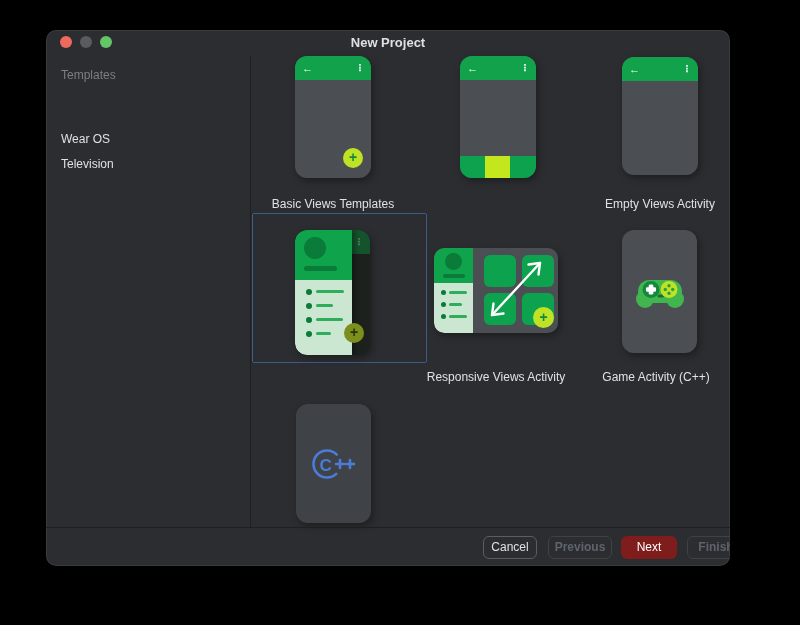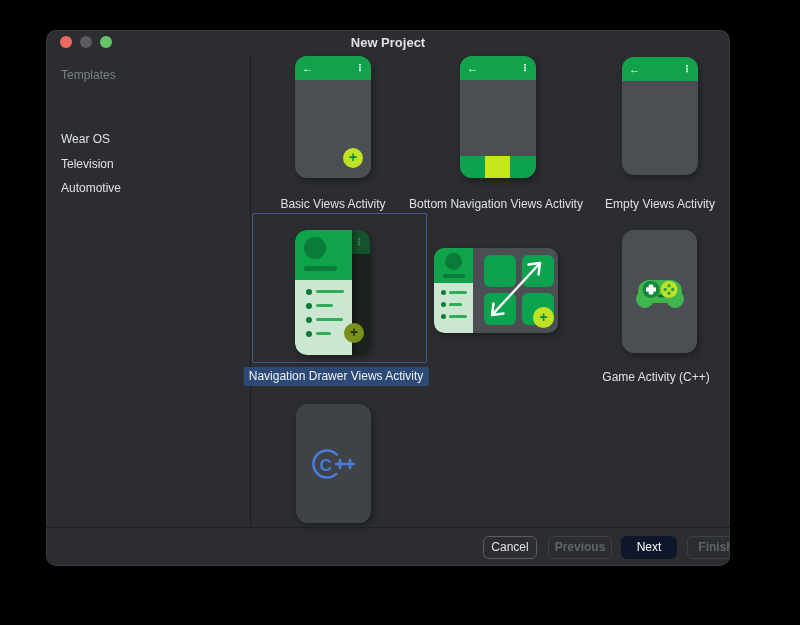--- a/index.html
+++ b/index.html
@@ -71,61 +71,59 @@
   .rp-left { position:absolute; left:0; top:0; width:39px; height:85px; }
   .rp-head { position:absolute; left:0; top:0; width:39px; height:35px; background:#0fa44b; border-radius:10px 0 0 0; }
   .rp-body { position:absolute; left:0; top:35px; width:39px; height:50px; background:#cbe7d2; border-radius:0 0 0 10px; }
   .sq { position:absolute; width:32px; height:32px; border-radius:6px; background:#0ca24e; }
   
   .btn {
     position:absolute; top:506px; height:23px; border-radius:6px; border:1px solid #5a5d63;
     background:transparent; color:#dfe1e5; font-size:12px; text-align:center; line-height:21px; cursor:default;
   }
   .btn.disabled { border-color:#3e4145; color:#5f646c;font-weight:bold; }
-  .btn.primary { background:#0f172a; border:none; color:#fff; line-height:23px; }
+  .btn.primary { background:#7f1d1d; border:none; color:#fff; line-height:23px; }
   .scrollbar { position:absolute; left:698px; top:153px; width:7px; height:340px; background:#4a4d51; border-radius:4px; opacity:.85; }
   svg { display:block; }
 </style>
 </head>
 <body>
 
 <div class="window">
 
   <div class="traffic-wrap">
     <div class="traffic tl-close"></div>
     <div class="traffic tl-min"></div>
     <div class="traffic tl-zoom"></div>
   </div>
   <div class="title">New Project</div>
 
   <div class="side-header">Templates</div>
   <div class="side-item" style="top:122px">Television</div>
   <div class="side-item" style="top:97px">Wear OS</div>
-  <div class="side-item" style="top:146px">Automotive</div>
   <div class="v-divider"></div>
 
   <div class="phone" style="left:249px;top:26px;width:76px;height:122px">
     <div class="appbar">
       <span class="back">←</span>
       <span class="dots">⋮</span>
     </div>
     <div class="fab" style="right:8px;bottom:10px">+</div>
   </div>
-  <div class="card-label" style="left:287px;top:167px">Basic Views Activity</div>
+  <div class="card-label" style="left:287px;top:167px">Basic Views Templates</div>
 
   <div class="phone" style="left:414px;top:26px;width:76px;height:122px">
     <div class="appbar">
       <span class="back">←</span>
       <span class="dots">⋮</span>
     </div>
     <div class="bottombar">
         <div class="lime"></div>
       </div>
   </div>
-  <div class="card-label" style="left:450px;top:167px">Bottom Navigation Views Activity</div>
 
   <div class="phone" style="left:576px;top:27px;width:76px;height:118px">
     <div class="appbar">
       <span class="back">←</span>
       <span class="dots">⋮</span>
     </div>
   </div>
   <div class="card-label" style="left:614px;top:167px">Empty Views Activity</div>
 
   <div class="select-box"></div>
@@ -145,21 +143,20 @@
           <div class="li-line" style="left:21px;top:10px;width:28px"></div>
         <div class="li-dot" style="left:11px;top:23px"></div>
           <div class="li-line" style="left:21px;top:24px;width:17px"></div>
         <div class="li-dot" style="left:11px;top:37px"></div>
           <div class="li-line" style="left:21px;top:38px;width:27px"></div>
         <div class="li-dot" style="left:11px;top:51px"></div>
           <div class="li-line" style="left:21px;top:52px;width:15px"></div>
       </div>
     </div>
   </div>
-  <div class="card-label sel" style="left:290px;top:337px">Navigation Drawer Views Activity</div>
 
   <div class="phone" style="left:388px;top:218px;width:124px;height:85px;border-radius:10px">
     <div class="rp-left">
       <div class="rp-head">
         <div class="avatar" style="left:11px;top:5px;width:17px;height:17px"></div>
         <div class="bar" style="left:9px;top:26px;width:22px;height:4px"></div>
       </div>
       <div class="rp-body">
         <div class="li-dot" style="left:7px;top:7px;width:5px;height:5px"></div>
           <div class="li-line" style="left:15px;top:8px;width:18px"></div>
@@ -173,20 +170,21 @@
     <div class="sq" style="left:88px;top:7px"></div>
     <div class="sq" style="left:50px;top:45px"></div>
     <div class="sq" style="left:88px;top:45px"></div>
     <svg width="80" height="80" style="position:absolute;left:44px;top:3px">
       <path d="M14 64 L62 12" stroke="#fff" stroke-width="2.4" fill="none" stroke-linecap="round"></path>
       <path d="M50.5 13.5 L62 12 L60.5 23.5" stroke="#fff" stroke-width="2.4" fill="none" stroke-linecap="round" stroke-linejoin="round"></path>
       <path d="M25.5 62.5 L14 64 L15.5 52.5" stroke="#fff" stroke-width="2.4" fill="none" stroke-linecap="round" stroke-linejoin="round"></path>
     </svg>
     <div class="fab" style="left:99px;top:59px;width:21px;height:21px;line-height:20px">+</div>
   </div>
+  <div class="card-label" style="left:450px;top:340px">Responsive Views Activity</div>
 
   <div class="phone" style="left:576px;top:200px;width:75px;height:123px">
     <svg width="50" height="36" style="position:absolute;left:13px;top:44px">
       <circle cx="10" cy="25" r="9" fill="#41b64e"></circle>
       <circle cx="40" cy="25" r="9" fill="#41b64e"></circle>
       <rect x="3" y="6" width="44" height="23" rx="11.5" fill="#41b64e"></rect>
       <circle cx="16" cy="15.5" r="8.5" fill="#14883d"></circle>
       <rect x="13.7" y="10.5" width="4.6" height="10" rx="1.2" fill="#fff"></rect>
       <rect x="11" y="13.2" width="10" height="4.6" rx="1.2" fill="#fff"></rect>
       <rect x="22.5" y="20.5" width="6.5" height="3" rx="1.5" fill="#176f31"></rect>

